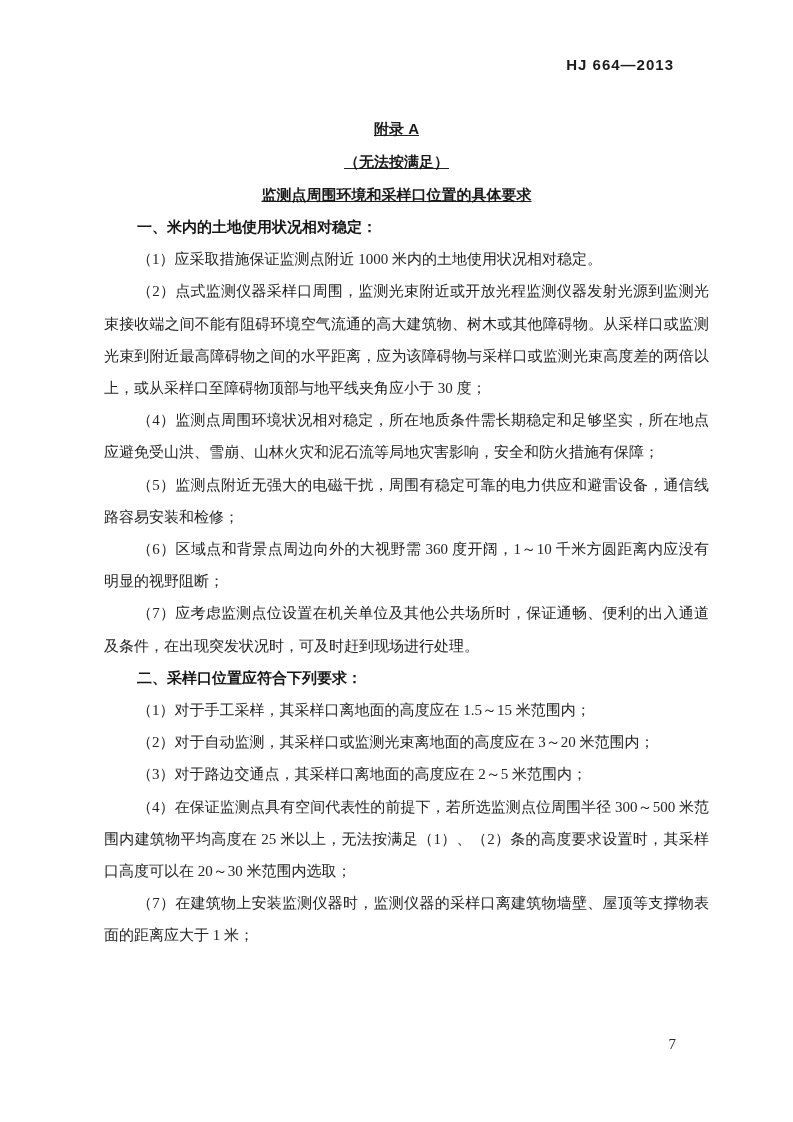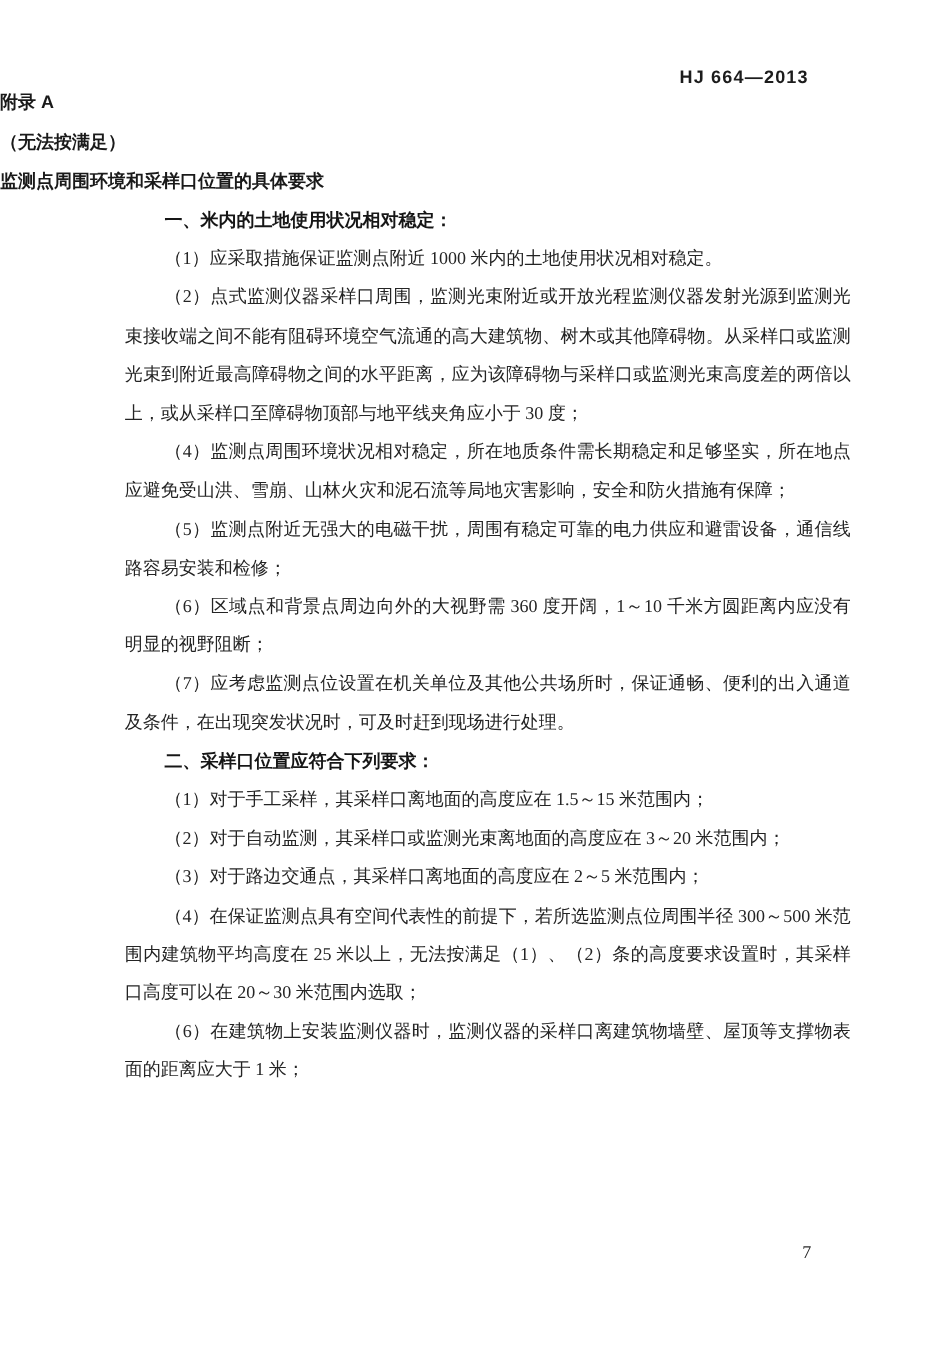--- a/index.html
+++ b/index.html
@@ -18,22 +18,23 @@
   .doc-number {
     position: absolute;
     top: 56px; right: 119px;
     font-family: "Liberation Sans", "DejaVu Sans", sans-serif;
     font-weight: bold;
     font-size: 15px;
     letter-spacing: 1px;
     color: #1c1c1c;
   }
   .titles {
-    padding-top: 69px;
-    text-align: left;
+    padding-top: 112px;
+    text-align: center;
+    text-decoration: underline;
   }
   .title-line {
     line-height: 33px;
     font-family: "Liberation Sans", "DejaVu Sans", sans-serif;
     font-weight: bold;
     font-size: 15px;
     color: #1a1a1a;
   }
   .body-blocks {
     margin: 0 84px 0 104px;
@@ -78,18 +79,18 @@
       <p class="paragraph">（2）点式监测仪器采样口周围，监测光束附近或开放光程监测仪器发射光源到监测光束接收端之间不能有阻碍环境空气流通的高大建筑物、树木或其他障碍物。从采样口或监测光束到附近最高障碍物之间的水平距离，应为该障碍物与采样口或监测光束高度差的两倍以上，或从采样口至障碍物顶部与地平线夹角应小于 30 度；</p>
       <p class="paragraph">（4）监测点周围环境状况相对稳定，所在地质条件需长期稳定和足够坚实，所在地点应避免受山洪、雪崩、山林火灾和泥石流等局地灾害影响，安全和防火措施有保障；</p>
       <p class="paragraph">（5）监测点附近无强大的电磁干扰，周围有稳定可靠的电力供应和避雷设备，通信线路容易安装和检修；</p>
       <p class="paragraph">（6）区域点和背景点周边向外的大视野需 360 度开阔，1～10 千米方圆距离内应没有明显的视野阻断；</p>
       <p class="paragraph">（7）应考虑监测点位设置在机关单位及其他公共场所时，保证通畅、便利的出入通道及条件，在出现突发状况时，可及时赶到现场进行处理。</p>
       <p class="section-heading">二、采样口位置应符合下列要求：</p>
       <p class="paragraph">（1）对于手工采样，其采样口离地面的高度应在 1.5～15 米范围内；</p>
       <p class="paragraph">（2）对于自动监测，其采样口或监测光束离地面的高度应在 3～20 米范围内；</p>
       <p class="paragraph">（3）对于路边交通点，其采样口离地面的高度应在 2～5 米范围内；</p>
       <p class="paragraph">（4）在保证监测点具有空间代表性的前提下，若所选监测点位周围半径 300～500 米范围内建筑物平均高度在 25 米以上，无法按满足（1）、（2）条的高度要求设置时，其采样口高度可以在 20～30 米范围内选取；</p>
-      <p class="paragraph">（6）在建筑物上安装监测仪器时，监测仪器的采样口离建筑物墙壁、屋顶等支撑物表面的距离应大于 1 米；</p>
+      <p class="paragraph">（7）在建筑物上安装监测仪器时，监测仪器的采样口离建筑物墙壁、屋顶等支撑物表面的距离应大于 1 米；</p>
     </div>
 
   <div class="page-number">7</div>
 
 </div>
 
 </body></html>

